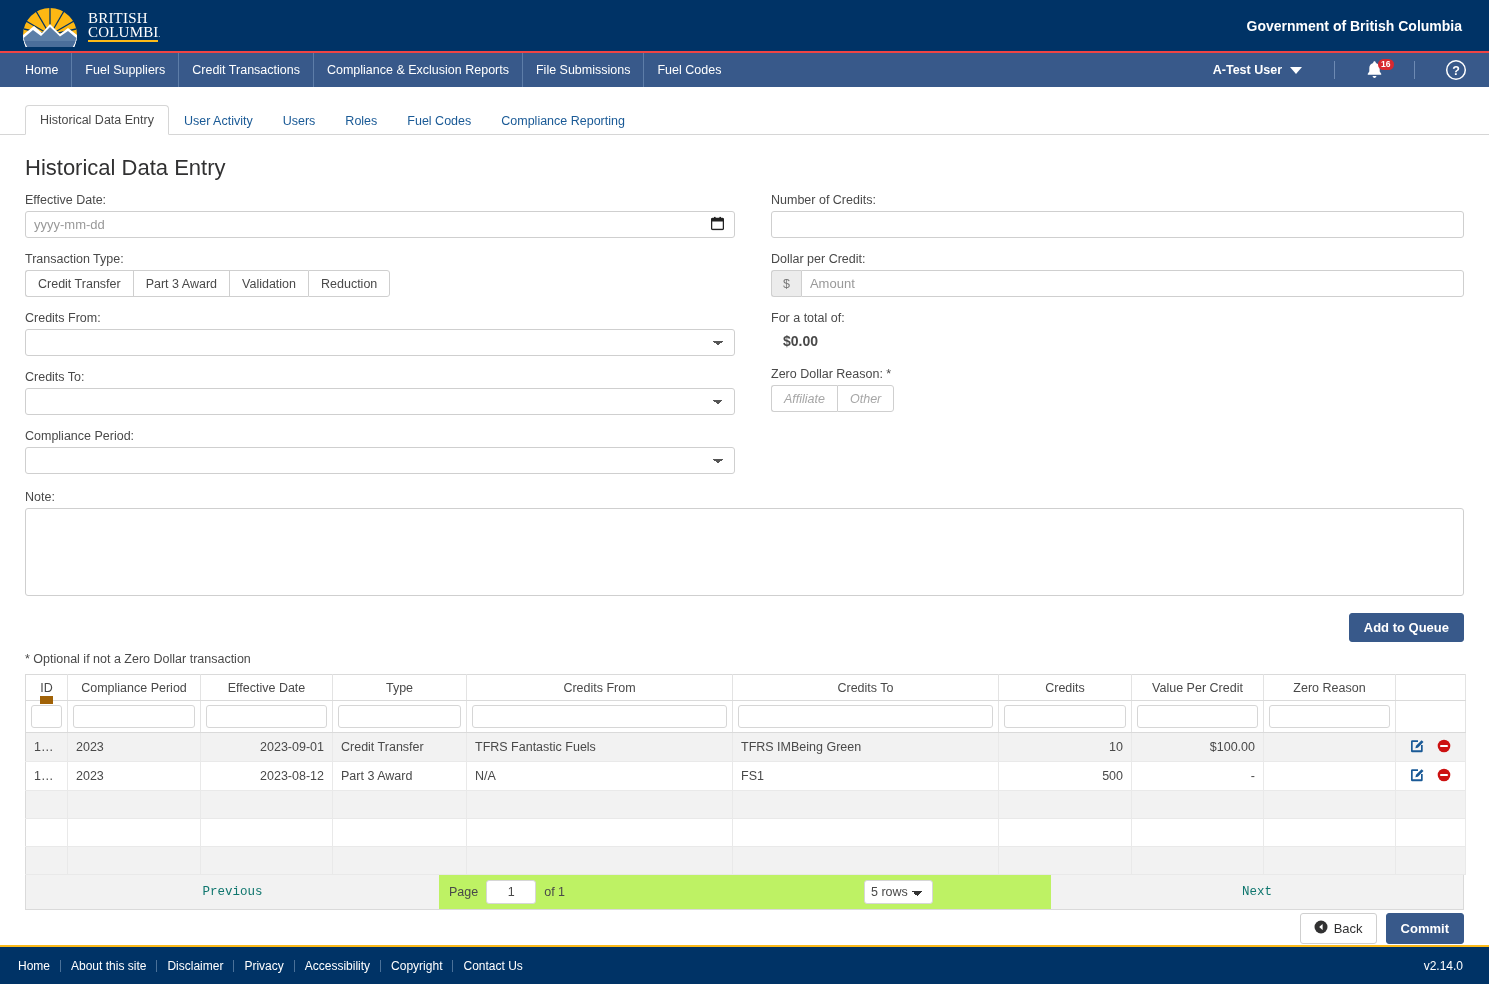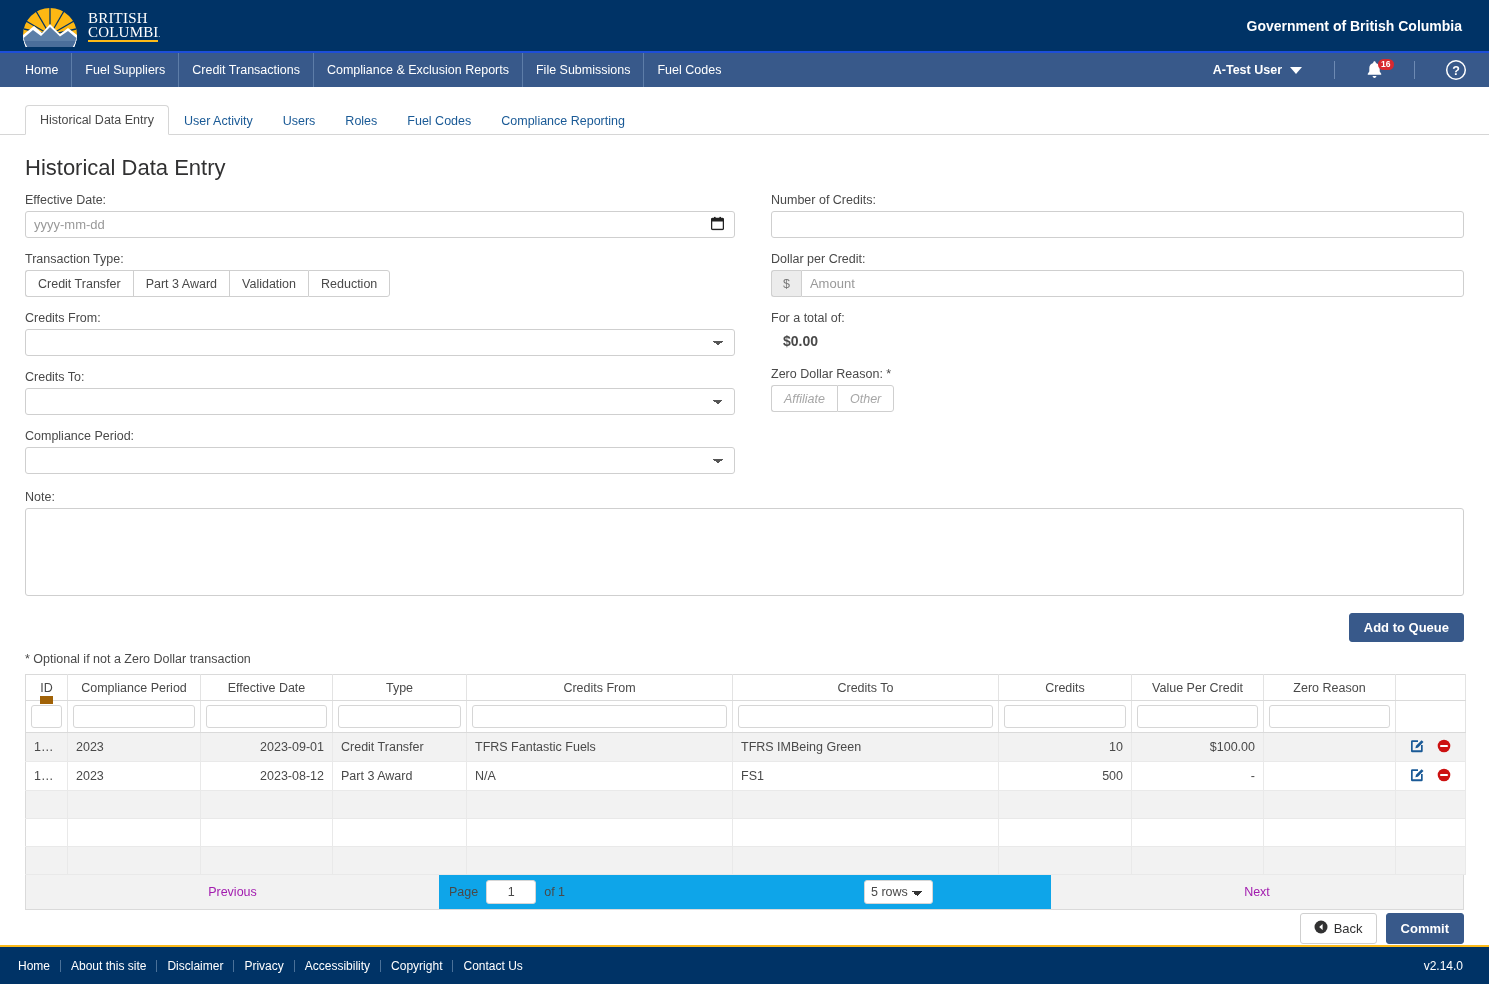--- a/index.html
+++ b/index.html
@@ -13,21 +13,21 @@
     overflow: hidden;
   }
 
   
   .masthead {
     height: 53px;
     background: #003366;
     display: flex;
     align-items: center;
     padding: 0 20px;
-    border-bottom: 2px solid #1d4ed8;
+    border-bottom: 2px solid #ef4444;
     position: relative;
   }
   .bc-logo { width: 140px; height: 42px; display: flex; align-items: center; flex: 0 0 auto; }
   .app-title {
     color: #fff;
     font-size: 19px;
     font-weight: bold;
     margin-left: 22px;
     letter-spacing: .1px;
     white-space: nowrap;
@@ -314,29 +314,30 @@
     border-top: none;
     height: 35px;
     align-items: stretch;
     font-size: 12.5px;
     color: #494949;
   }
   .pg-prev, .pg-next {
     flex: 0 0 auto;
     background: #f2f2f2;
     display: flex; align-items: center; justify-content: center;
-    color: #a21caf;
+    color: #0f766e;
     cursor: pointer;
+    font-family: Liberation Mono, monospace;
   }
   .pg-prev { width: 413px; }
   .pg-next { width: 412px; }
   .pg-mid {
     flex: 1 1 auto;
     display: flex; align-items: center;
-    background: #0ea5e9;
+    background: #bef264;
     padding: 0 10px;
     gap: 8px;
   }
   .pg-mid .lbl { font-size: 12.5px; }
   .pg-page-input {
     width: 50px; height: 24px;
     border: 1px solid #d6d6d6;
     border-radius: 3px;
     text-align: center;
     font-size: 12.5px;

